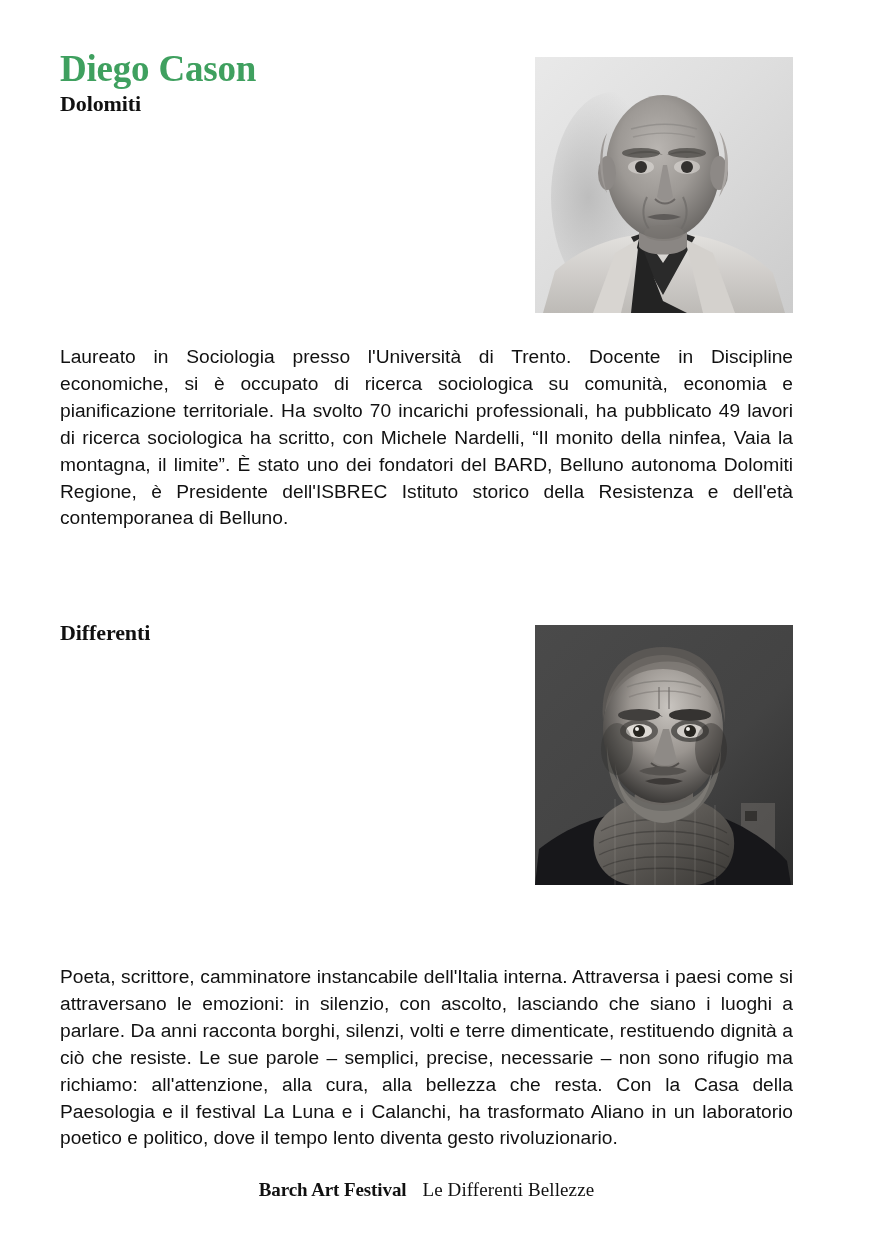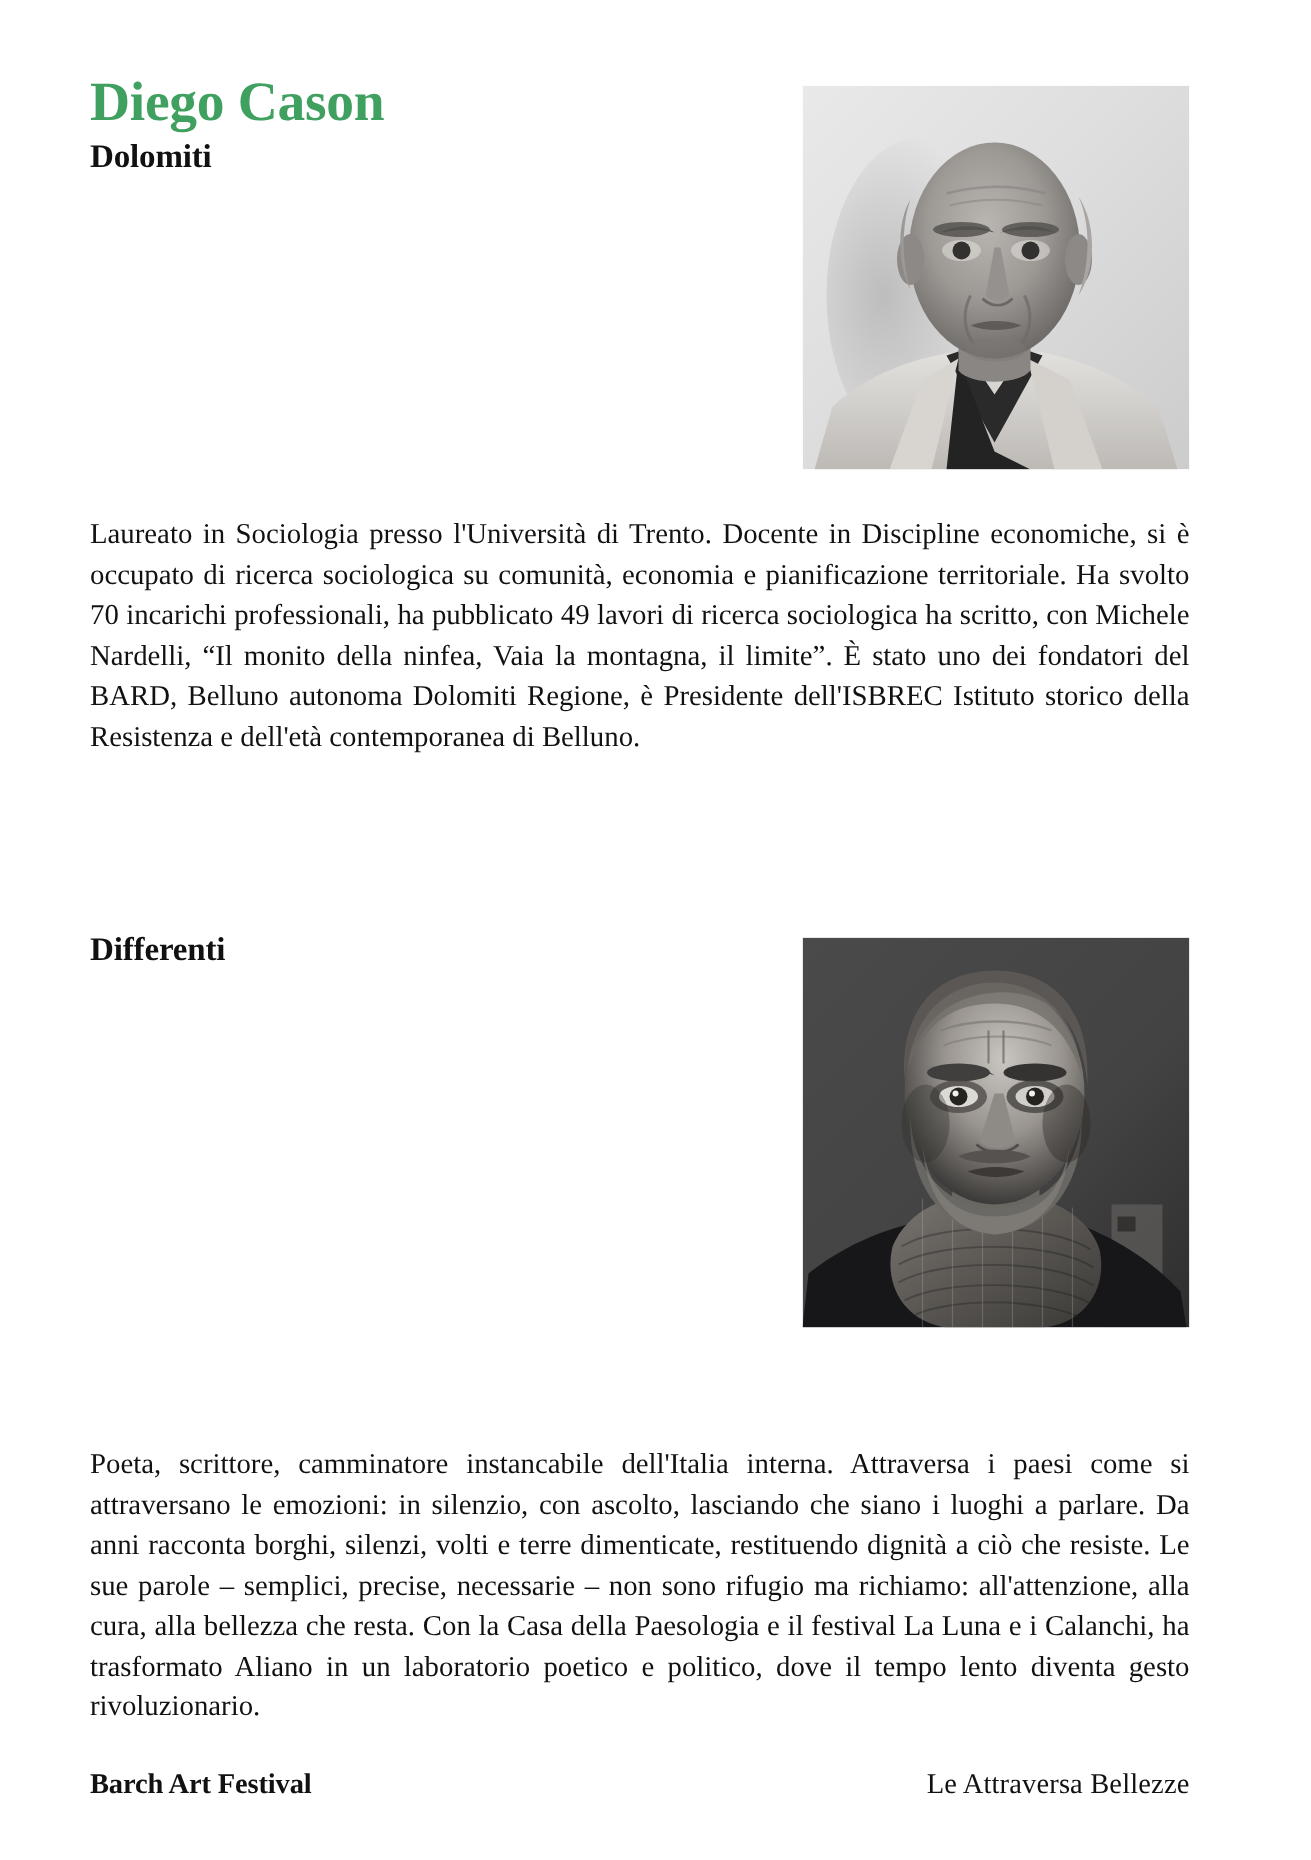--- a/index.html
+++ b/index.html
@@ -68,40 +68,40 @@
   .portrait-1 { top: 57px; height: 256px; }
   .portrait-2 { top: 625px; height: 260px; }
 
   .portrait svg { display: block; width: 100%; height: 100%; }
 
   
   .bio {
     position: absolute;
     left: 60px;
     width: 733px;
-    font-family: Liberation Serif, serif;
+    font-family: Liberation Sans, sans-serif;
     font-size: 19.2px;
     line-height: 26.9px;
     text-align: justify;
     text-justify: inter-word;
     color: #111111;
     margin: 0;
     hyphens: manual;
   }
   .bio-1 { top: 344px; }
   .bio-2 { top: 964px; }
 
   
   .footer {
     position: absolute;
     left: 60px;
     top: 1179px;
     width: 733px;
     display: flex;
-    justify-content: space-between;
+    justify-content: center;
     align-items: baseline;
     font-family: "Liberation Serif", "DejaVu Serif", serif;
     font-size: 19px;
     color: #111111;
     gap: 16px;
   }
   .footer-left { font-weight: bold; letter-spacing: -0.1px; }
   .footer-right { font-weight: normal; letter-spacing: 0.1px; }
 </style>
 </head>
@@ -272,16 +272,16 @@
 
       <ellipse cx="82" cy="124" rx="16" ry="26" fill="#2f2d2c" opacity="0.35"></ellipse>
       <ellipse cx="176" cy="124" rx="16" ry="26" fill="#2a2826" opacity="0.4"></ellipse>
     </svg>
   </div>
 
   <p class="bio bio-2">Poeta, scrittore, camminatore instancabile dell'Italia interna. Attraversa i paesi come si attraversano le emozioni: in silenzio, con ascolto, lasciando che siano i luoghi a parlare. Da anni racconta borghi, silenzi, volti e terre dimenticate, restituendo dignità a ciò che resiste. Le sue parole – semplici, precise, necessarie – non sono rifugio ma richiamo: all'attenzione, alla cura, alla bellezza che resta. Con la Casa della Paesologia e il festival La Luna e i Calanchi, ha trasformato Aliano in un laboratorio poetico e politico, dove il tempo lento diventa gesto rivoluzionario.</p>
 
   <div class="footer">
     <span class="footer-left">Barch Art Festival</span>
-    <span class="footer-right">Le Attraversa Bellezze</span>
+    <span class="footer-right">Le Differenti Bellezze</span>
   </div>
 
 </div>
 
 </body></html>

